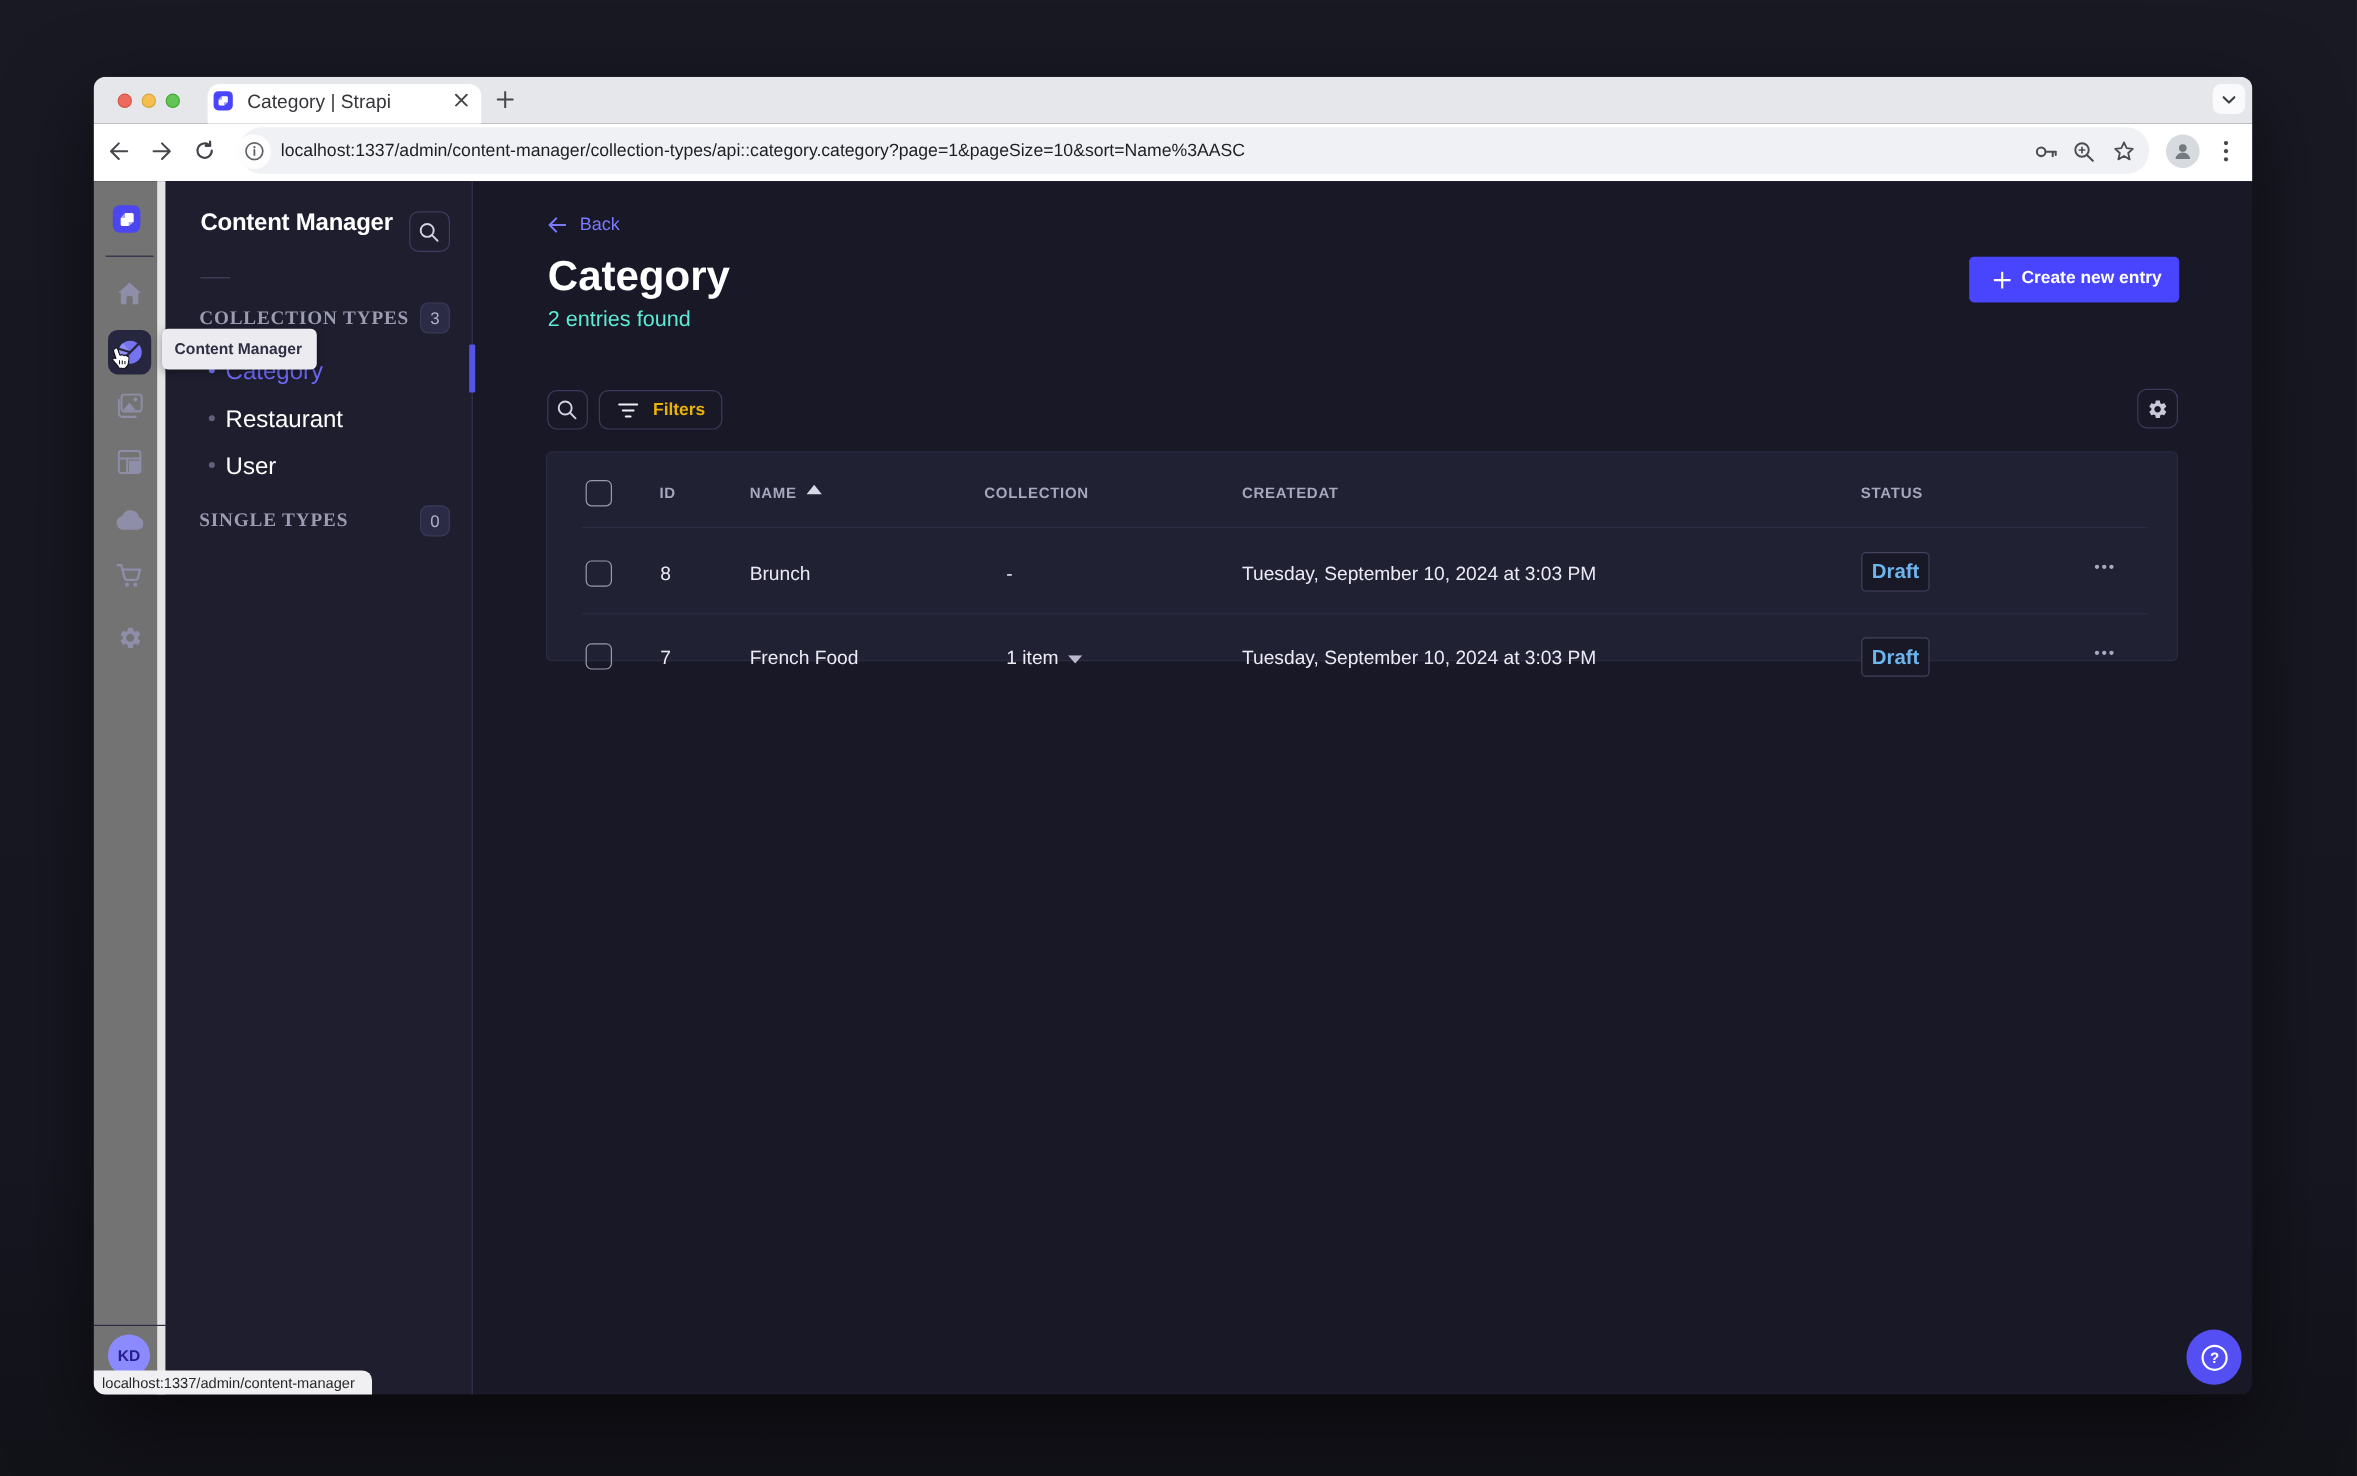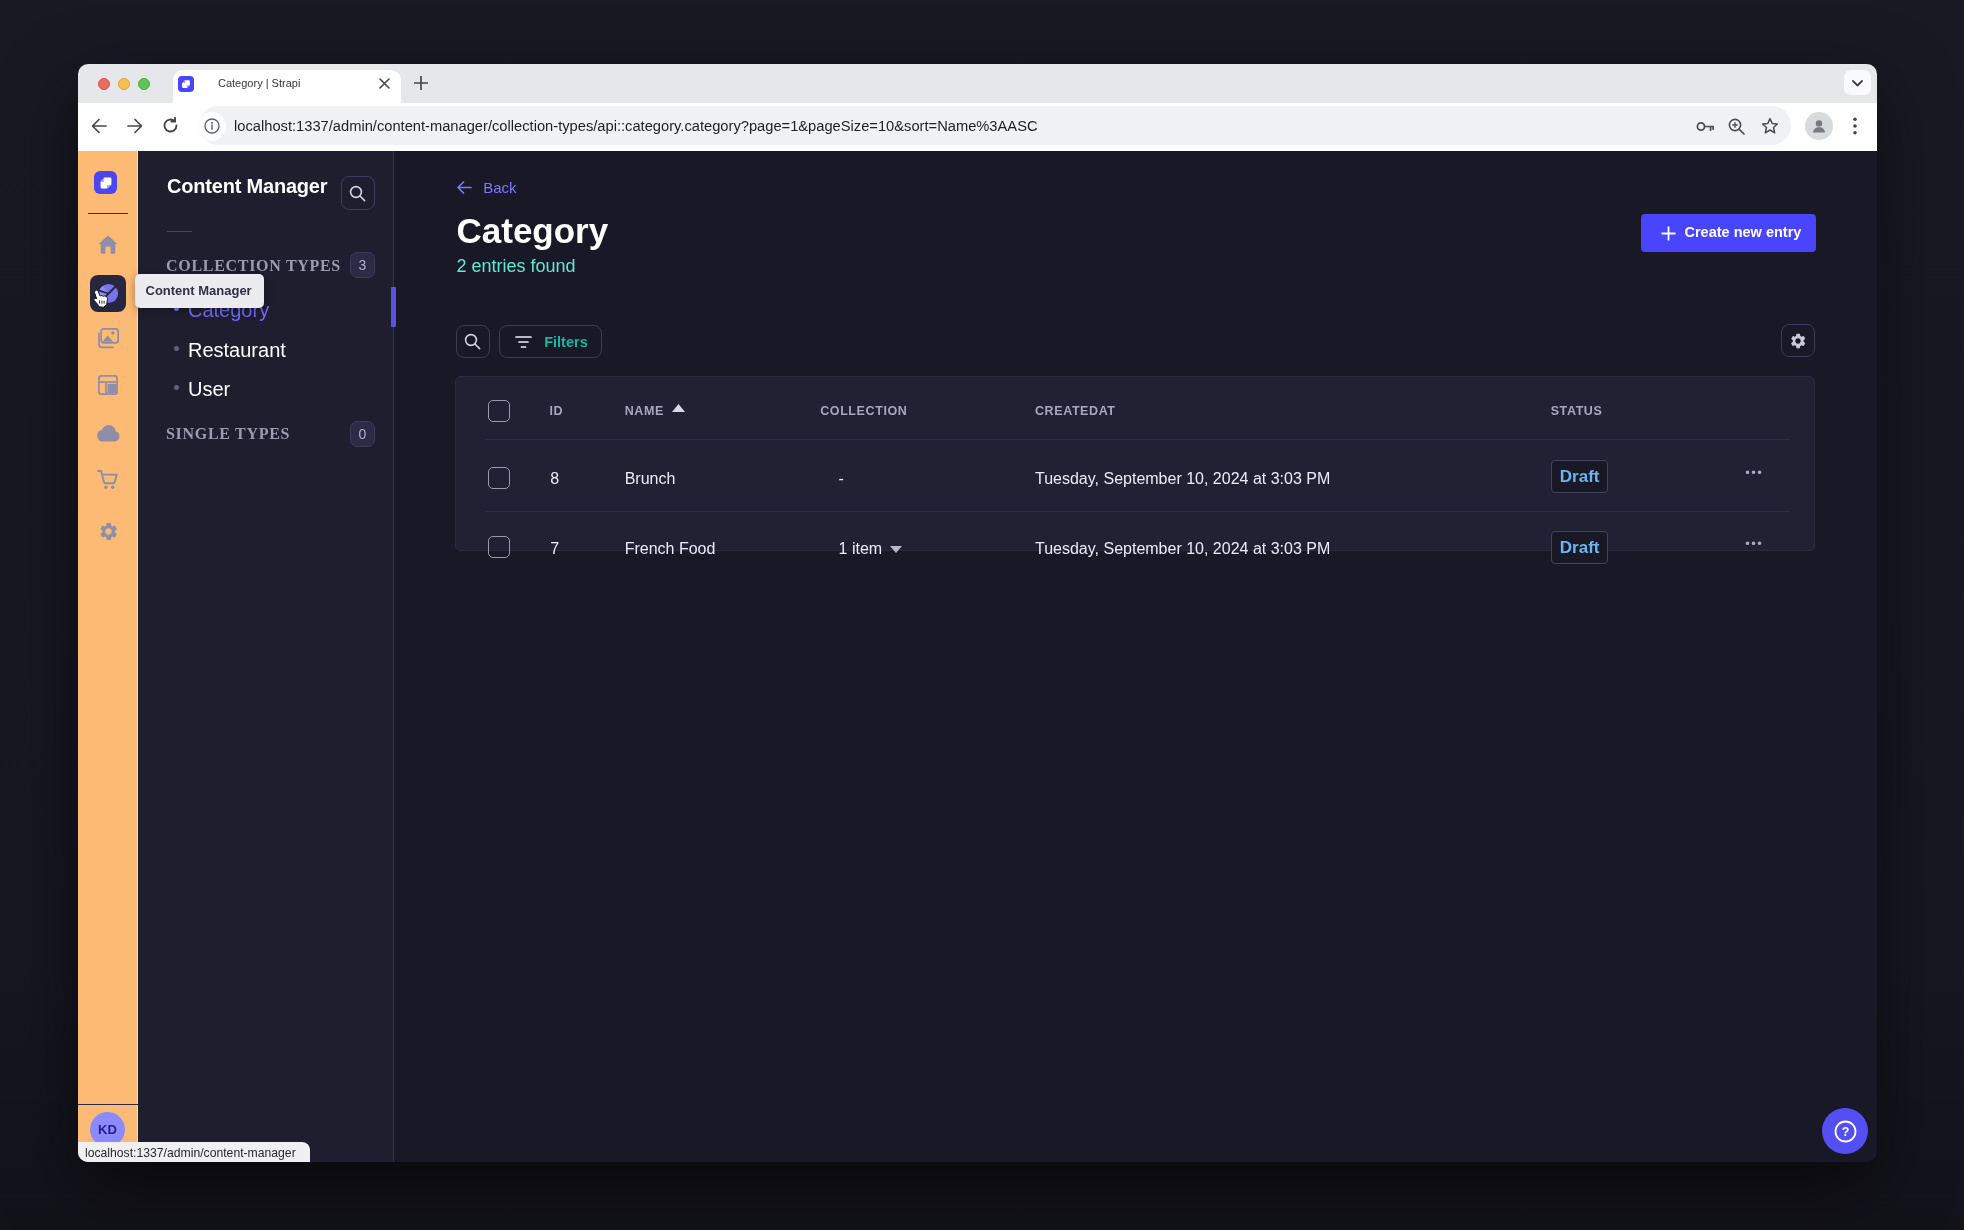--- a/index.html
+++ b/index.html
@@ -4,29 +4,29 @@
 <style>
   * { margin:0; padding:0; box-sizing:border-box; }
   html,body { width:1964px; height:1230px; background:linear-gradient(180deg,#191924 0%,#171722 78%,#121219 100%); font-family:"Liberation Sans", sans-serif; overflow:hidden; }
   .page { position:relative; width:1964px; height:1230px; }
   .abs { position:absolute; }
   .window { position:absolute; left:78px; top:64px; width:1799px; height:1098px; border-radius:10px; overflow:hidden; box-shadow:0 24px 70px rgba(0,0,0,.55); }
   
   .tabstrip { position:absolute; left:0; top:0; width:100%; height:39px; background:#e6e7ea; }
   .light { position:absolute; top:77.5px; width:12px; height:12px; border-radius:50%; }
   .tab { position:absolute; left:95.4px; top:5.8px; width:227.3px; height:33.2px; background:#fff; border-radius:10px 10px 0 0; }
-  .tab-title { position:absolute; left:140px; top:12.5px; font-size:11px; color:#35363a; }
+  .tab-title { position:absolute; left:128px; top:12.5px; font-size:16px; color:#35363a; }
   .favicon { position:absolute; left:99.5px; top:11.5px; width:16px; height:16px; border-radius:4px; background:#4945ff; }
   .chev-btn { position:absolute; left:1766px; top:6px; width:27px; height:25px; border-radius:7px; background:#fafafc; }
   .toolbar { position:absolute; left:0; top:39px; width:100%; height:47.5px; background:#ffffff; }
   .pill { position:absolute; left:120.7px; top:3.2px; width:1592px; height:38.6px; border-radius:19.3px; background:#f0f1f4; }
   .url { position:absolute; left:156px; top:0; height:47px; line-height:46px; font-size:14.7px; color:#1e1f22; }
   
   .content { position:absolute; left:0; top:86.5px; width:100%; height:1011.5px; background:#181826; }
-  .rail { position:absolute; left:0; top:0; width:60px; height:100%; background:#fdba74; border-right:1px solid #e5e5e5; }
+  .rail { position:absolute; left:0; top:0; width:60px; height:100%; background:#737373; border-right:7px solid #e5e5e5; }
   .sidenav { position:absolute; left:60px; top:0; width:256px; height:100%; background:#1e1e2f; border-right:1px solid #34344f; }
   .main { position:absolute; left:316px; top:0; width:1483px; height:100%; }
   .logo { position:absolute; left:16.4px; top:20.9px; width:23px; height:23px; border-radius:6px; background:#4c46f0; }
   .railhr { position:absolute; left:10px; top:62px; width:40px; height:1px; background:#2c2c45; }
   .activeicon { position:absolute; left:12.2px; top:124.8px; width:35.5px; height:36.5px; border-radius:8px; background:#26263e; }
   .sn-head { position:absolute; left:29px; top:24px; font-size:20px; font-weight:bold; color:#ffffff; letter-spacing:-0.2px; }
   .sn-search { position:absolute; left:203px; top:25.5px; width:34px; height:34px; border-radius:8px; border:1px solid #3d3d60; }
   .sn-hr { position:absolute; left:29px; top:80px; width:25px; height:1px; background:#44445f; }
   .sn-label { position:absolute; left:28px; font-size:16px; font-weight:bold; letter-spacing:0.7px; color:#9b9bb1;font-family:Liberation Serif, serif; }
   .badge { position:absolute; width:25px; height:26px; border-radius:7px; background:#2b2b46; border:1px solid #3a3a5c; color:#b0b0c5; font-size:14px; text-align:center; line-height:25px; }
@@ -35,21 +35,21 @@
   .tooltip { position:absolute; left:56.5px; top:123.9px; width:129px; height:34px; background:#ebebf0; border-radius:5px; box-shadow:0 2px 8px rgba(0,0,0,.35); z-index:30; }
   .tooltip span { position:absolute; left:11px; top:8.5px; font-size:13px; font-weight:bold; color:#2f2f45; white-space:nowrap; }
   .bluebar { position:absolute; left:313px; top:136.6px; width:4.5px; height:40.4px; background:#5553e8; z-index:5; border-radius:1px; }
   .back-txt { position:absolute; left:89.2px; top:28px; font-size:15px; font-weight:500; color:#7b79ff; }
   .h1 { position:absolute; left:62.5px; top:60px; font-size:35px; font-weight:bold; color:#fff; }
   .sub { position:absolute; left:62.5px; top:105px; font-size:18px; color:#5eead4; }
   .create { position:absolute; left:1246.5px; top:63.2px; width:175px; height:38.7px; border-radius:4px; background:#4945ff; }
   .create span { position:absolute; left:44px; top:10.5px; font-size:14.5px; font-weight:600; color:#fff; }
   .btn-sq { position:absolute; width:34px; height:33px; border-radius:8px; border:1px solid #3a3a5c; }
   .filters { position:absolute; left:105.2px; top:174.5px; width:103px; height:33px; border-radius:8px; border:1px solid #3a3a5c; }
-  .filters span { position:absolute; left:44px; top:7.5px; font-size:14.5px; font-weight:bold; color:#14b8a6; }
+  .filters span { position:absolute; left:44px; top:7.5px; font-size:14.5px; font-weight:bold; color:#eab308; }
   .table { position:absolute; left:61.3px; top:225.8px; width:1359.7px; height:175px; background:#212134; border-radius:5px; border:1px solid #2a2a41; }
   .cb { position:absolute; width:22px; height:22px; border-radius:5px; border:1.5px solid #9a9ab0; }
   .th { position:absolute; font-size:12.5px; font-weight:600; letter-spacing:0.6px; color:#a7a7bd; }
   .td { position:absolute; font-size:16px; color:#ecebf5; }
   .tdiv { position:absolute; left:28.3px; width:1305px; height:1px; background:#2c2c44; }
   .draft { position:absolute; left:1095.1px; width:56.5px; height:32.5px; border-radius:4px; border:1px solid #42425f; background:#181826; }
   .draft span { position:absolute; width:100%; text-align:center; top:5.5px; font-size:17px; font-weight:bold; color:#6cb5ee; }
   .dots { position:absolute; left:1284px; width:28px; text-align:center; color:#a9a9bf; font-size:13px; letter-spacing:1.5px; }
   .help { position:absolute; left:1428px; top:957.5px; width:46px; height:46px; border-radius:50%; background:#544ff2; z-index:20; }
   .statusbar { position:absolute; left:0px; top:991.5px; width:232px; height:20.5px; background:#f0f0f2; border-top-right-radius:8px; z-index:40; }

